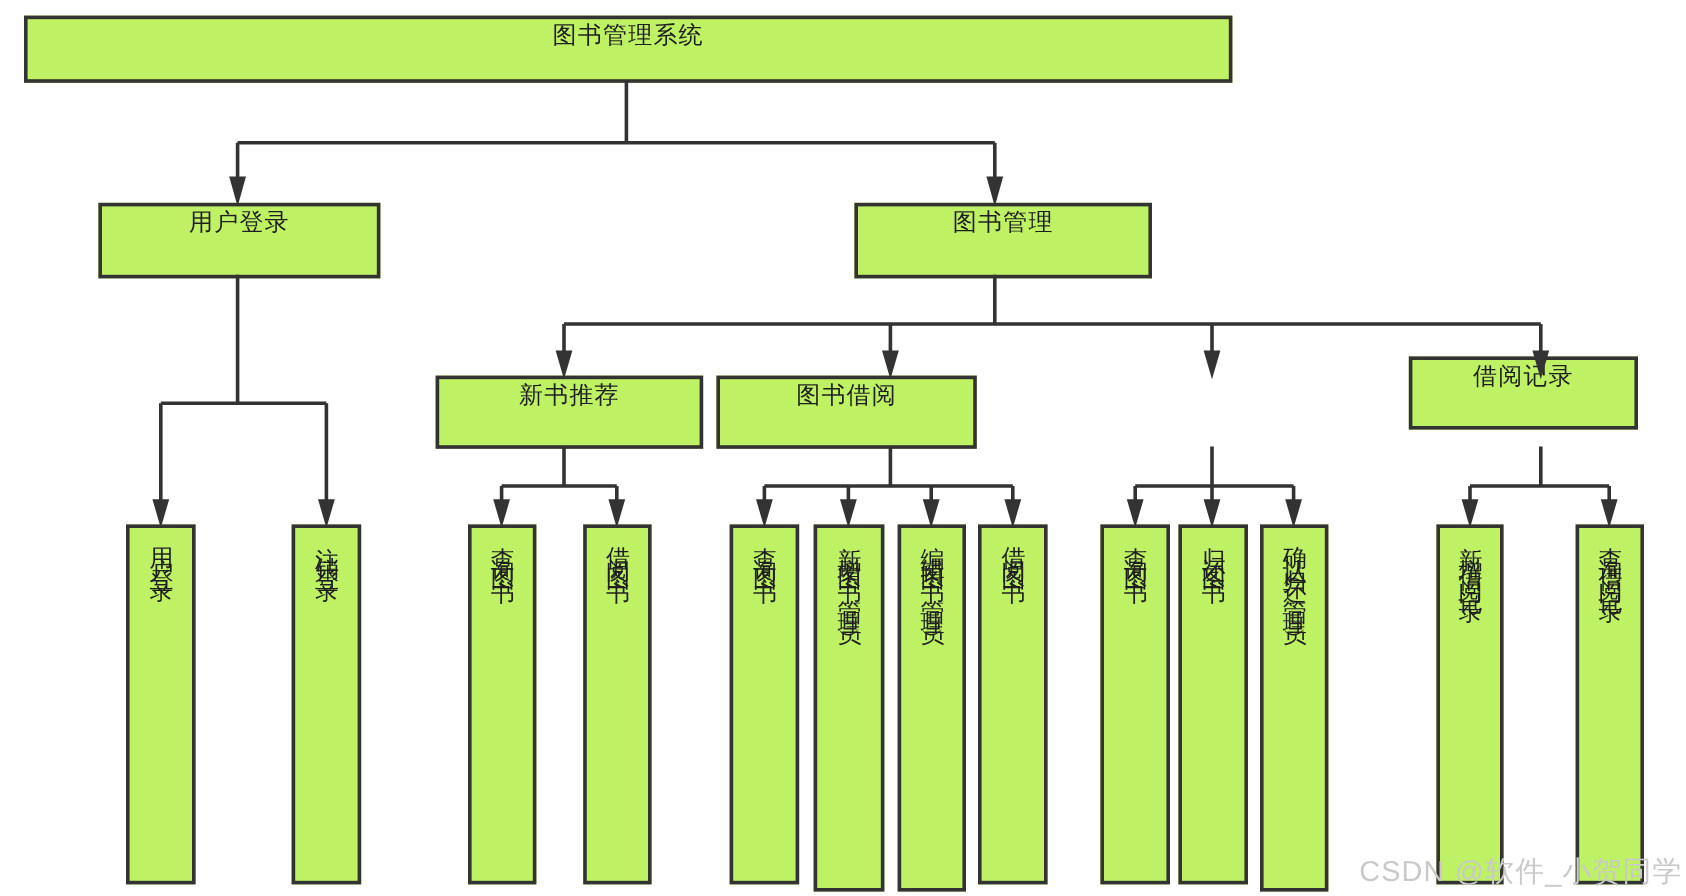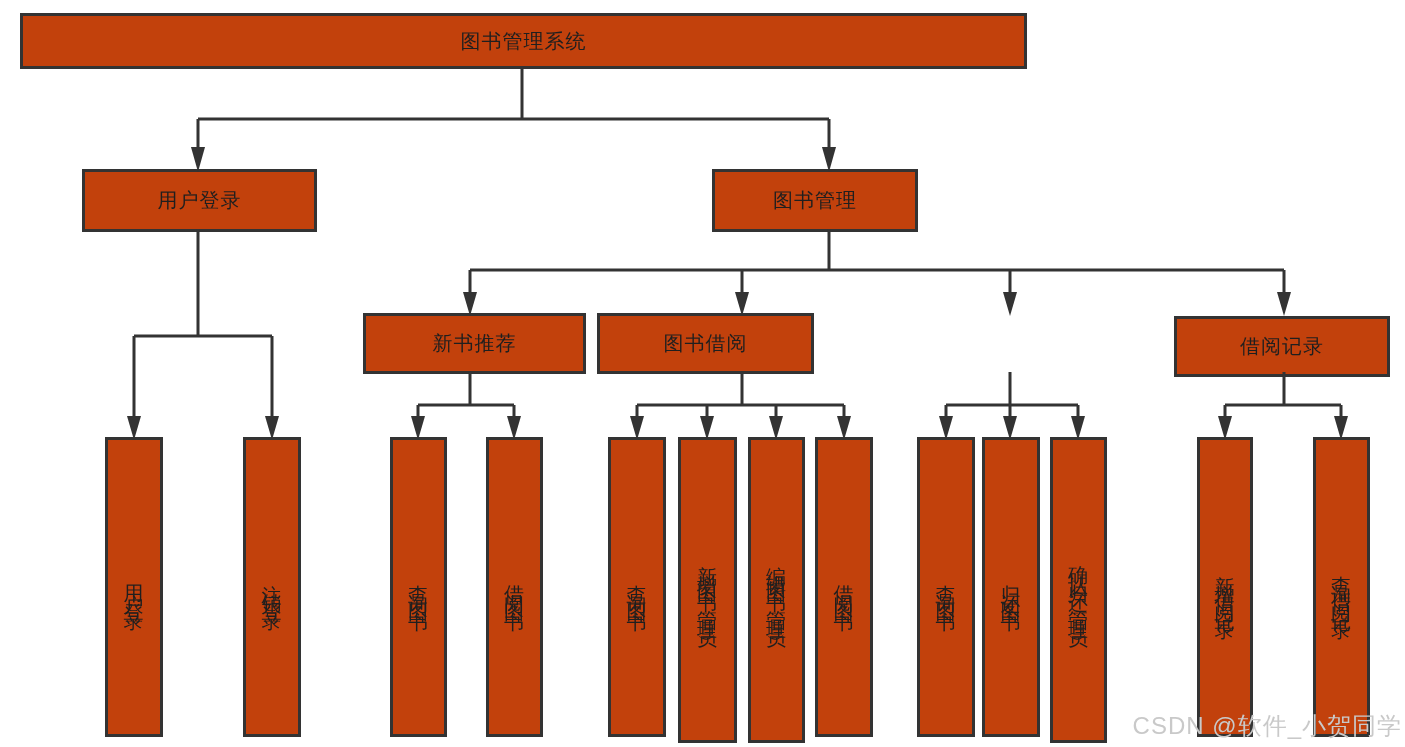--- a/index.html
+++ b/index.html
@@ -1,22 +1,22 @@
 <!DOCTYPE html>
 <html><head>
 <meta charset="utf-8">
 <style>
   html,body{margin:0;padding:0;background:#ffffff;}
   #canvas{
     position:relative;width:1405px;height:747px;background:#ffffff;
     overflow:hidden;font-family:"Liberation Sans",sans-serif;
   }
   .box{
-    position:absolute;background:#c2410c;border:3px solid #333333;
-    box-sizing:border-box;display:flex;align-items:center;justify-content:center;
+    position:absolute;background:#bef264;border:3px solid #333333;
+    box-sizing:border-box;display:flex;align-items:flex-start;justify-content:center;
     z-index:1;
   }
   .lbl{
     font-size:20px;color:#1f1f1f;letter-spacing:1px;white-space:nowrap;
   }
   .vlbl{
     writing-mode:vertical-rl;text-orientation:mixed;
     font-size:20px;color:#1f1f1f;letter-spacing:9px;line-height:1.1;
   }
   #connectors{
@@ -77,31 +77,31 @@
     </g>
   </svg>
 
   <div class="box" style="left:20px;top:13px;width:1007px;height:56px">
     <span class="lbl">图书管理系统</span>
   </div>
 
   <div class="box" style="left:82px;top:169px;width:235px;height:63px">
     <span class="lbl">用户登录</span>
   </div>
-  <div class="box" style="left:712px;top:169px;width:206px;height:63px">
+  <div class="box" style="left:712px;top:169px;width:248px;height:63px">
     <span class="lbl">图书管理</span>
   </div>
 
   <div class="box" style="left:363px;top:313px;width:223px;height:61px">
     <span class="lbl">新书推荐</span>
   </div>
   <div class="box" style="left:597px;top:313px;width:217px;height:61px">
     <span class="lbl">图书借阅</span>
   </div>
-  <div class="box" style="left:1174px;top:316px;width:216px;height:61px">
+  <div class="box" style="left:1174px;top:297px;width:191px;height:61px">
     <span class="lbl">借阅记录</span>
   </div>
 
   <div class="box" style="left:105px;top:437px;width:58px;height:300px">
     <span class="vlbl">用户登录</span>
   </div>
   <div class="box" style="left:243px;top:437px;width:58px;height:300px">
     <span class="vlbl">注销登录</span>
   </div>
 

